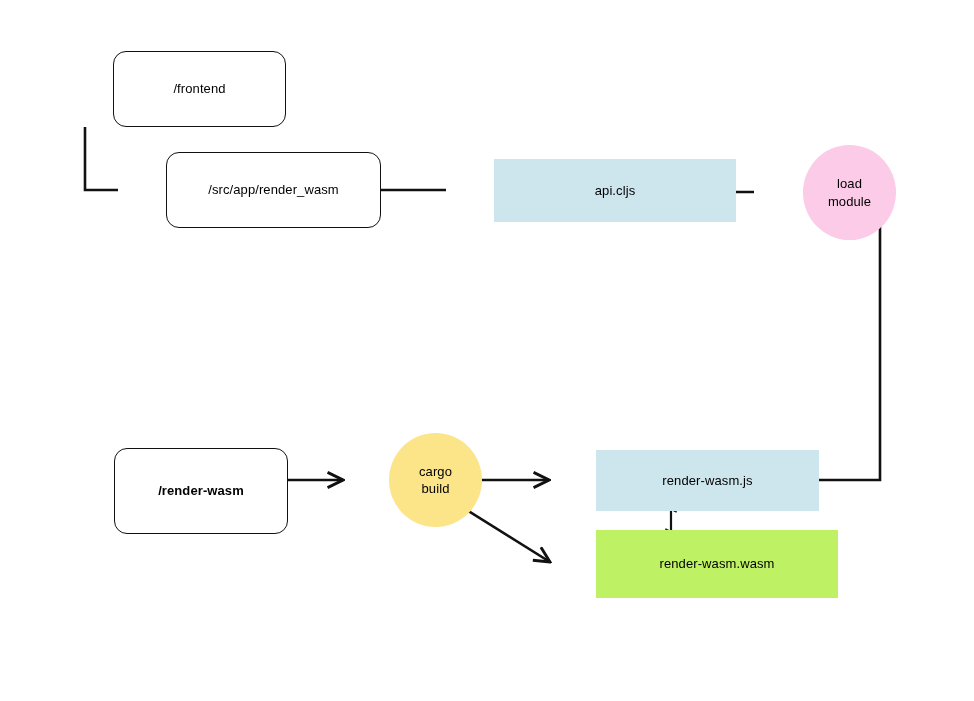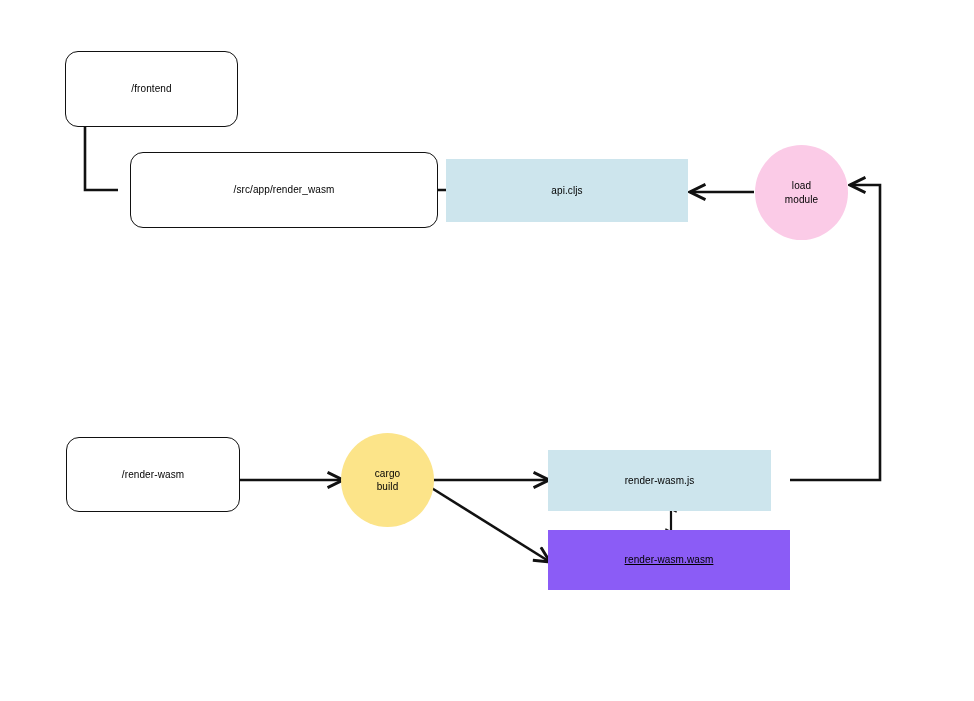--- a/index.html
+++ b/index.html
@@ -28,24 +28,25 @@
     pointer-events: none;
   }
   .node {
     position: absolute;
     box-sizing: border-box;
     display: flex;
     align-items: center;
     justify-content: center;
     text-align: center;
     color: #000000;
-    font-size: 10px;
+    font-size: 13px;
     line-height: 1.32;
     letter-spacing: 0.1px;
     white-space: pre-line;
+    margin-left: 48px;
   }
   .node-rounded {
     background: #ffffff;
     border: 1.4px solid #111111;
     border-radius: 13px;
   }
   .node-rect {
     border: 0;
   }
   .node-circle {
@@ -88,43 +89,43 @@
       <line x1="430" y1="487" x2="550" y2="562" marker-end="url(#arrow-open)"></line>
 
       <line stroke-width="2.2" x1="671" y1="507" x2="671" y2="534" marker-start="url(#arrow-solid-up)" marker-end="url(#arrow-solid-up)"></line>
     </g>
   </svg>
 
   <div class="node node-rounded" style="left:65px; top:51px; width:173px; height:76px;">
     <span class="node-label">/frontend</span>
   </div>
 
-  <div class="node node-rounded" style="left:130px; top:152px; width:308px; height:76px;justify-content:center;">
+  <div class="node node-rounded" style="left:118px; top:152px; width:215px; height:76px;justify-content:center;">
     <span class="node-label">/src/app/render_wasm</span>
   </div>
 
   <div class="node node-circle" style="left:755px; top:145px; width:93px; height:95px; background:#fbcbe7;">
     <span class="node-label">load
 module</span>
   </div>
 
   <div class="node node-rect" style="left:446px; top:159px; width:242px; height:63px; background:#cde5ed;">
     <span class="node-label">api.cljs</span>
   </div>
 
-  <div class="node node-rounded" style="left:66px; top:437px; width:174px; height:75px;">
+  <div class="node node-rounded" style="left:66px; top:448px; width:174px; height:86px;font-weight:bold;">
     <span class="node-label">/render-wasm</span>
   </div>
 
   <div class="node node-circle" style="left:341px; top:433px; width:93px; height:94px; background:#fce489;">
     <span class="node-label">cargo
 build</span>
   </div>
 
   <div class="node node-rect" style="left:548px; top:450px; width:223px; height:61px; background:#cde5ed;">
     <span class="node-label">render-wasm.js</span>
   </div>
 
-  <div class="node node-rect" style="left:548px; top:530px; width:242px; height:60px; background:#8b5cf6;text-decoration:underline;">
+  <div class="node node-rect" style="left:548px; top:530px; width:242px; height:68px; background:#bef264;">
     <span class="node-label">render-wasm.wasm</span>
   </div>
 
 </div>
 
 </body></html>

